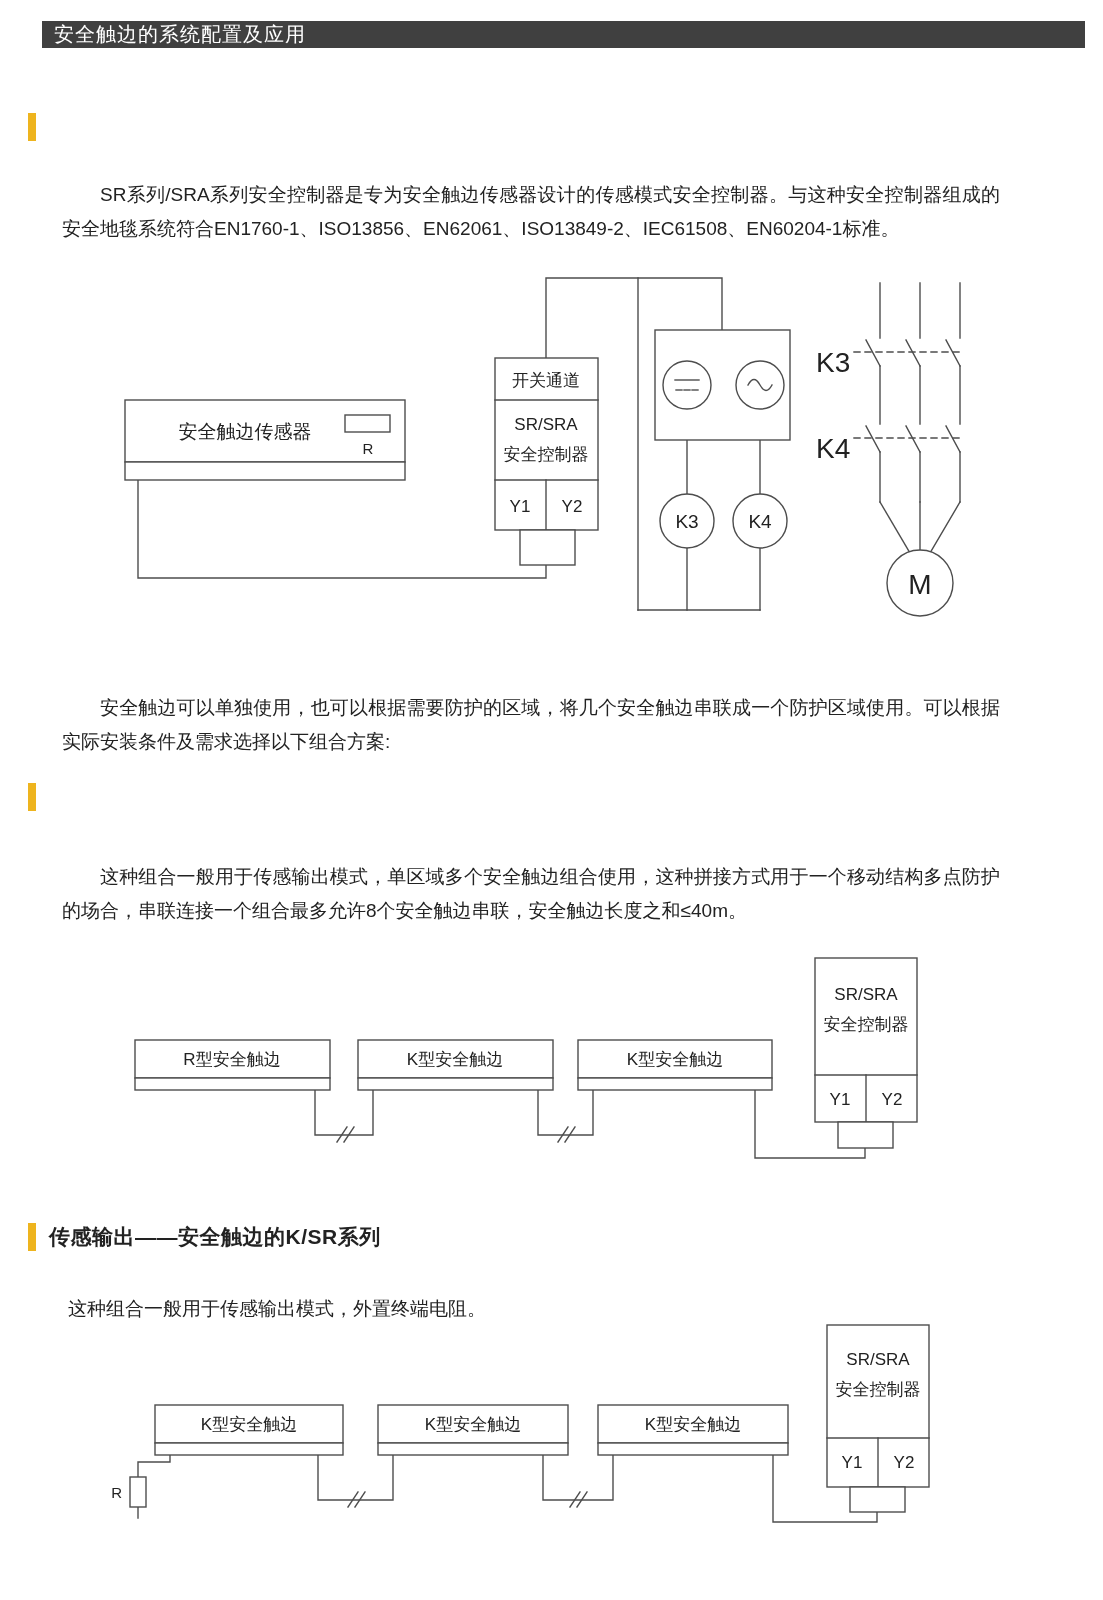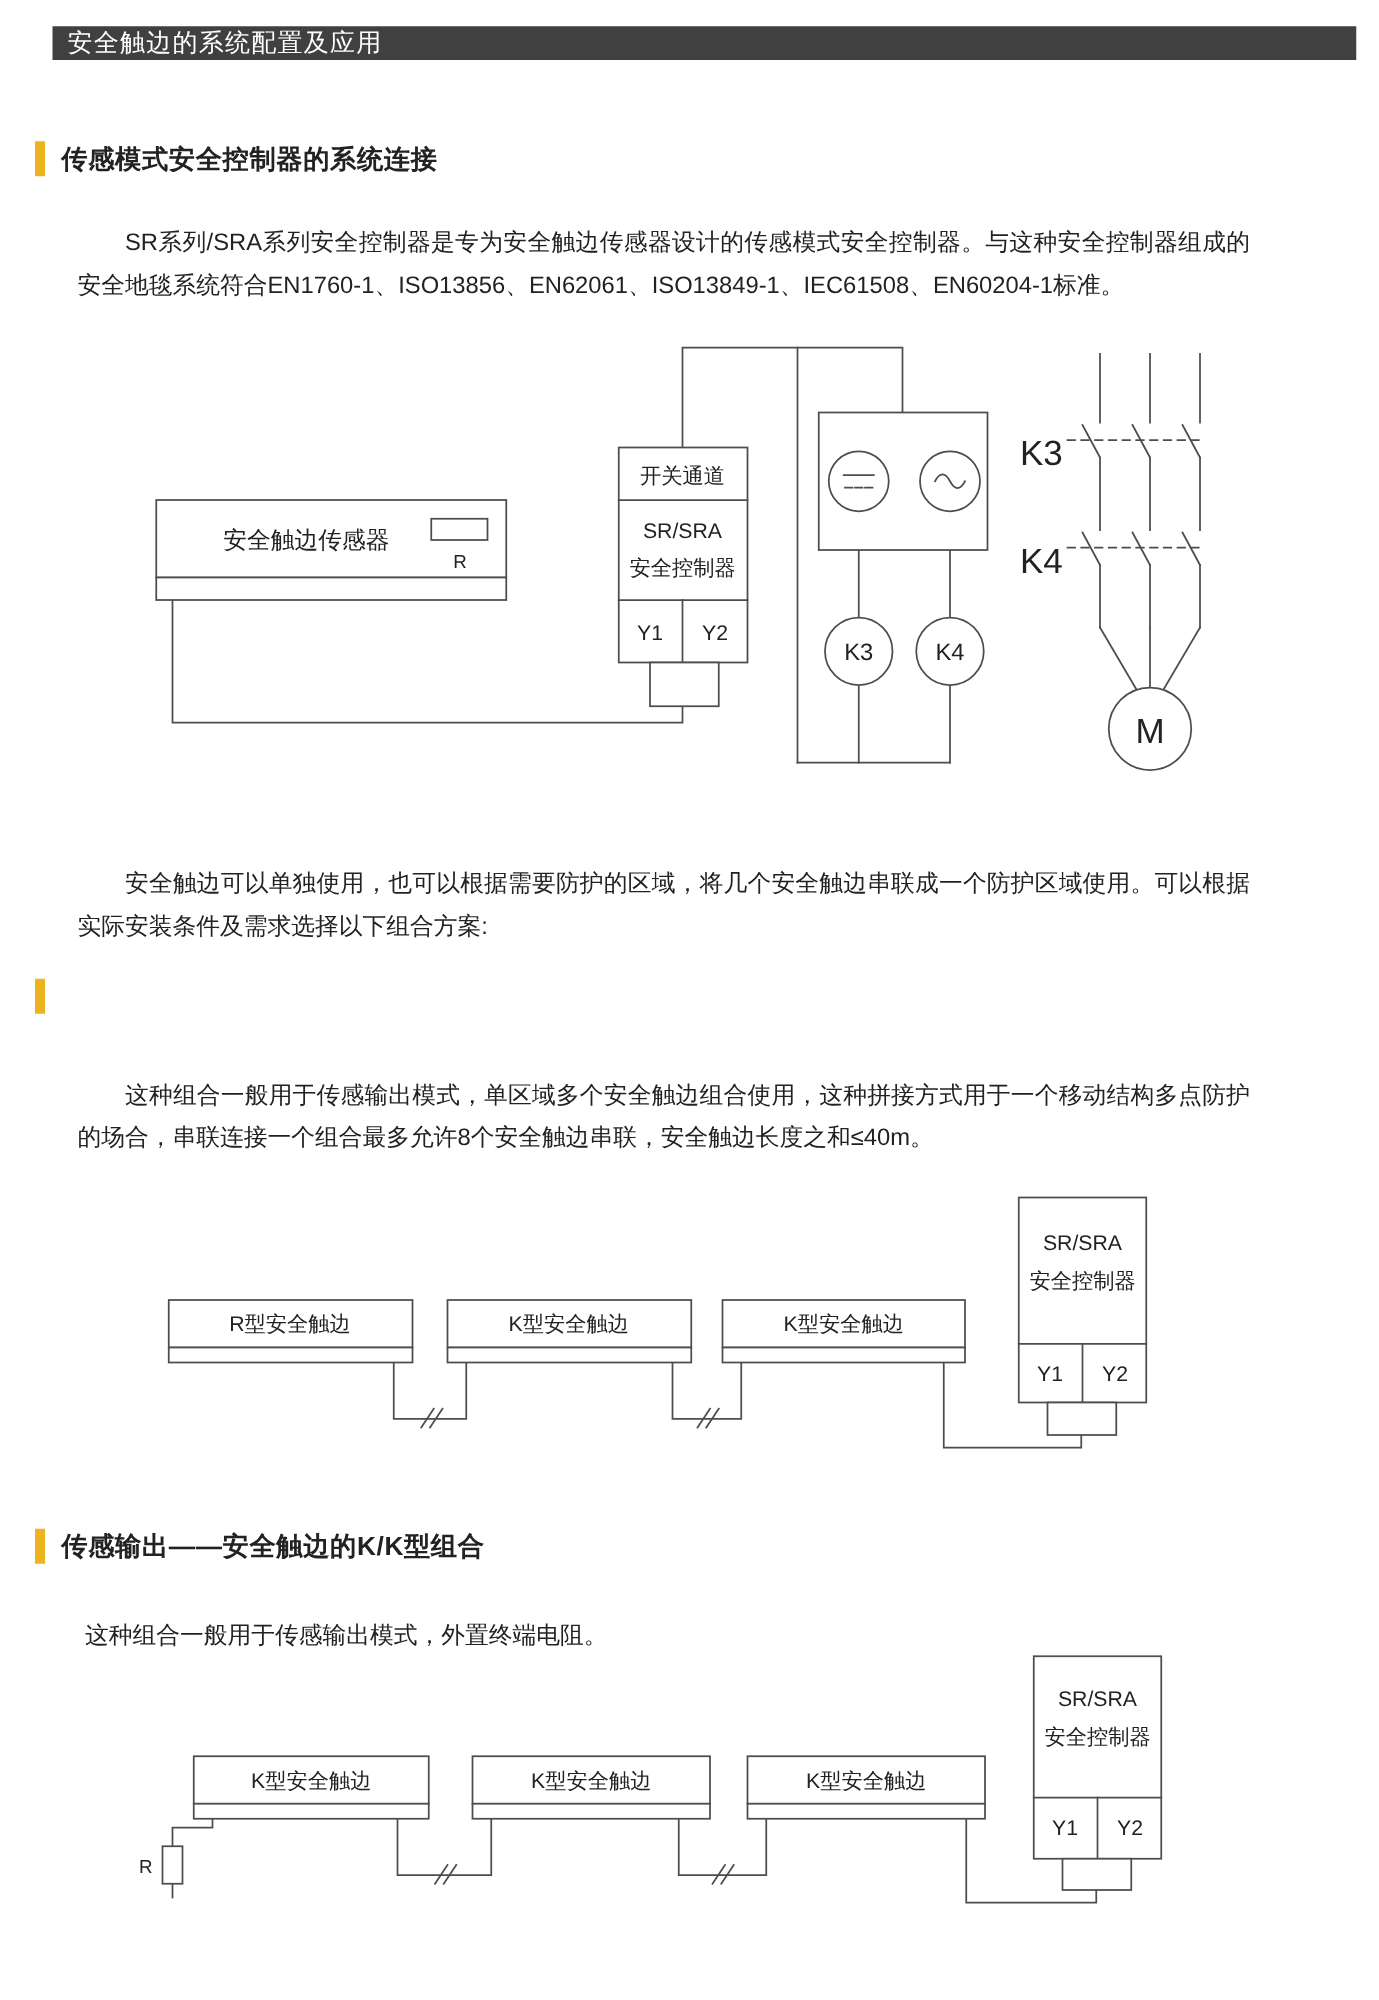--- a/index.html
+++ b/index.html
@@ -42,24 +42,23 @@
 </head>
 <body>
 
 <div class="abs header-bar">
   <div class="header-accent"></div>
   <div class="header-dark">安全触边的系统配置及应用</div>
 </div>
 
 <div class="abs section-heading h1">
   <div class="heading-accent"></div>
-  <div class="heading-text">传感模式安全控制器的系统连接</div>
-</div>
-
-<div class="abs para indent p1">SR系列/SRA系列安全控制器是专为安全触边传感器设计的传感模式安全控制器。与这种安全控制器组成的安全地毯系统符合EN1760-1、ISO13856、EN62061、ISO13849-1、IEC61508、EN60204-1标准。</div>
+</div>
+
+<div class="abs para indent p1">SR系列/SRA系列安全控制器是专为安全触边传感器设计的传感模式安全控制器。与这种安全控制器组成的安全地毯系统符合EN1760-1、ISO13856、EN62061、ISO13849-2、IEC61508、EN60204-1标准。</div>
 
 <svg class="abs d1" width="1040" height="400" viewBox="0 0 1040 400">
   <g class="ln">
     <polyline points="486,96 486,16 662,16 662,68"></polyline>
     <line x1="578" y1="16" x2="578" y2="348"></line>
     <line x1="578" y1="348" x2="700" y2="348"></line>
     <line x1="627" y1="147" x2="627" y2="232"></line>
     <line x1="700" y1="147" x2="700" y2="232"></line>
     <line x1="627" y1="286" x2="627" y2="348"></line>
     <line x1="700" y1="286" x2="700" y2="348"></line>
@@ -175,21 +174,21 @@
     <rect class="bx" x="778" y="172" width="55" height="26"></rect>
     <text x="806" y="50" font-size="17" text-anchor="middle">SR/SRA</text>
     <text x="806" y="80" font-size="17" text-anchor="middle">安全控制器</text>
     <text x="780" y="155" font-size="17" text-anchor="middle">Y1</text>
     <text x="832" y="155" font-size="17" text-anchor="middle">Y2</text>
   </g>
 </svg>
 
 <div class="abs section-heading h3">
   <div class="heading-accent"></div>
-  <div class="heading-text">传感输出——安全触边的K/K型组合</div>
+  <div class="heading-text">传感输出——安全触边的K/SR系列</div>
 </div>
 
 <div class="abs para p4">这种组合一般用于传感输出模式，外置终端电阻。</div>
 
 <svg class="abs d3" width="1040" height="260" viewBox="0 0 1040 260">
   <g class="ln">
     <polyline points="258,135 258,180 333,180 333,135"></polyline>
     <polyline points="483,135 483,180 553,180 553,135"></polyline>
     <polyline points="817,192 817,202 713,202 713,135"></polyline>
     <polyline points="110,135 110,142 78,142 78,157"></polyline>

